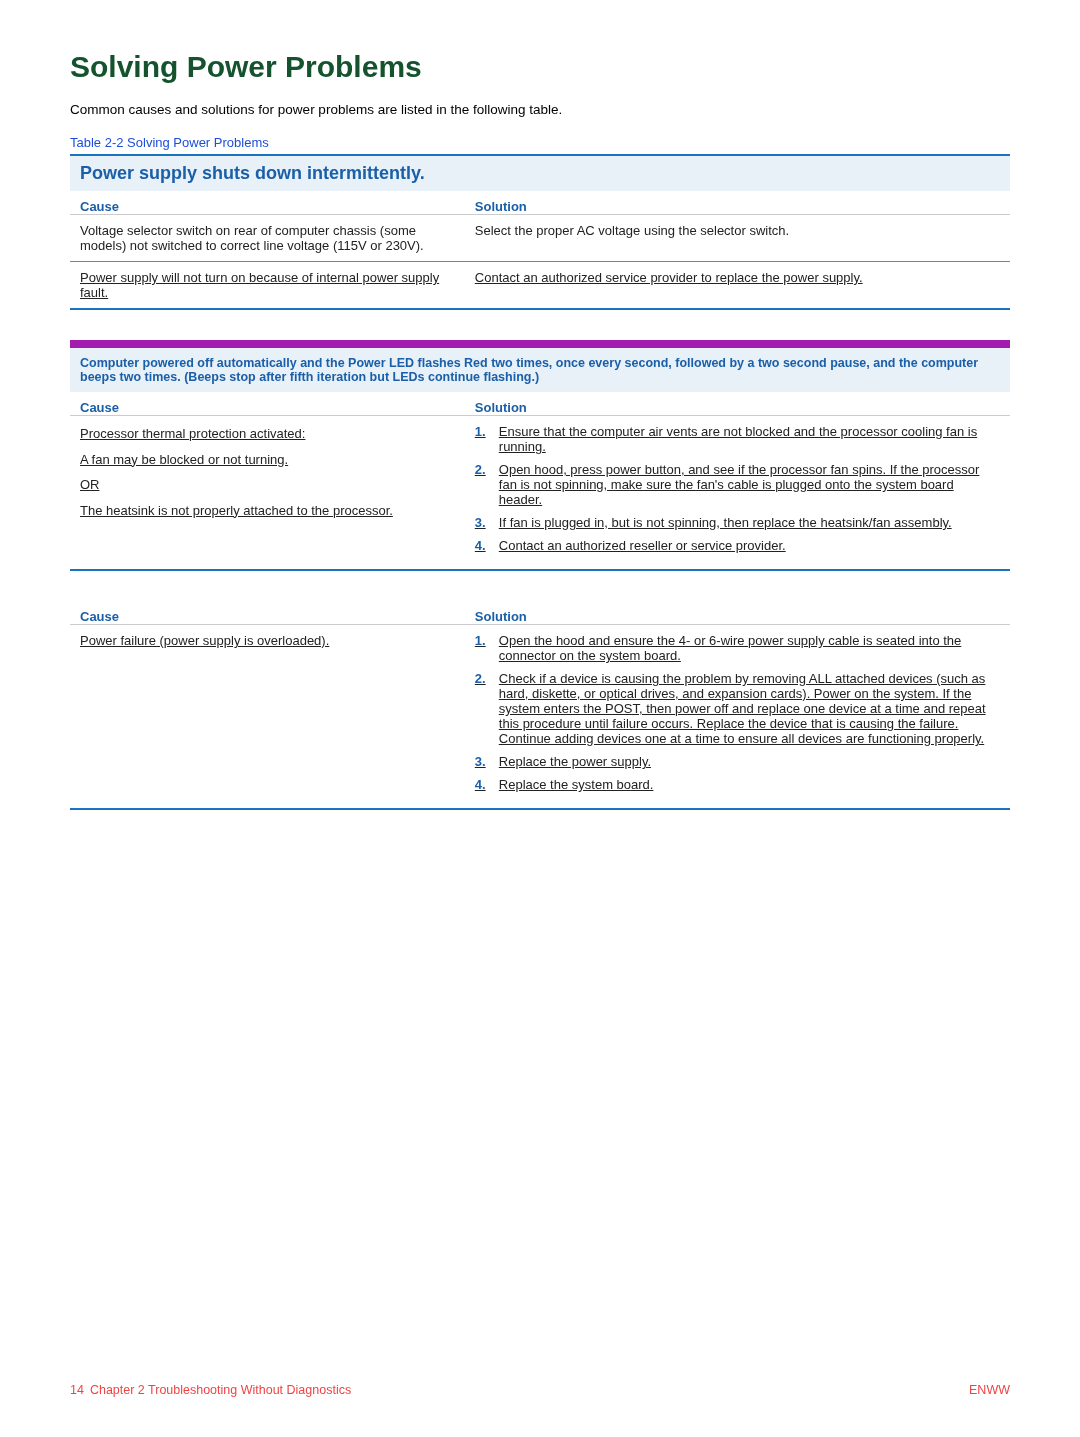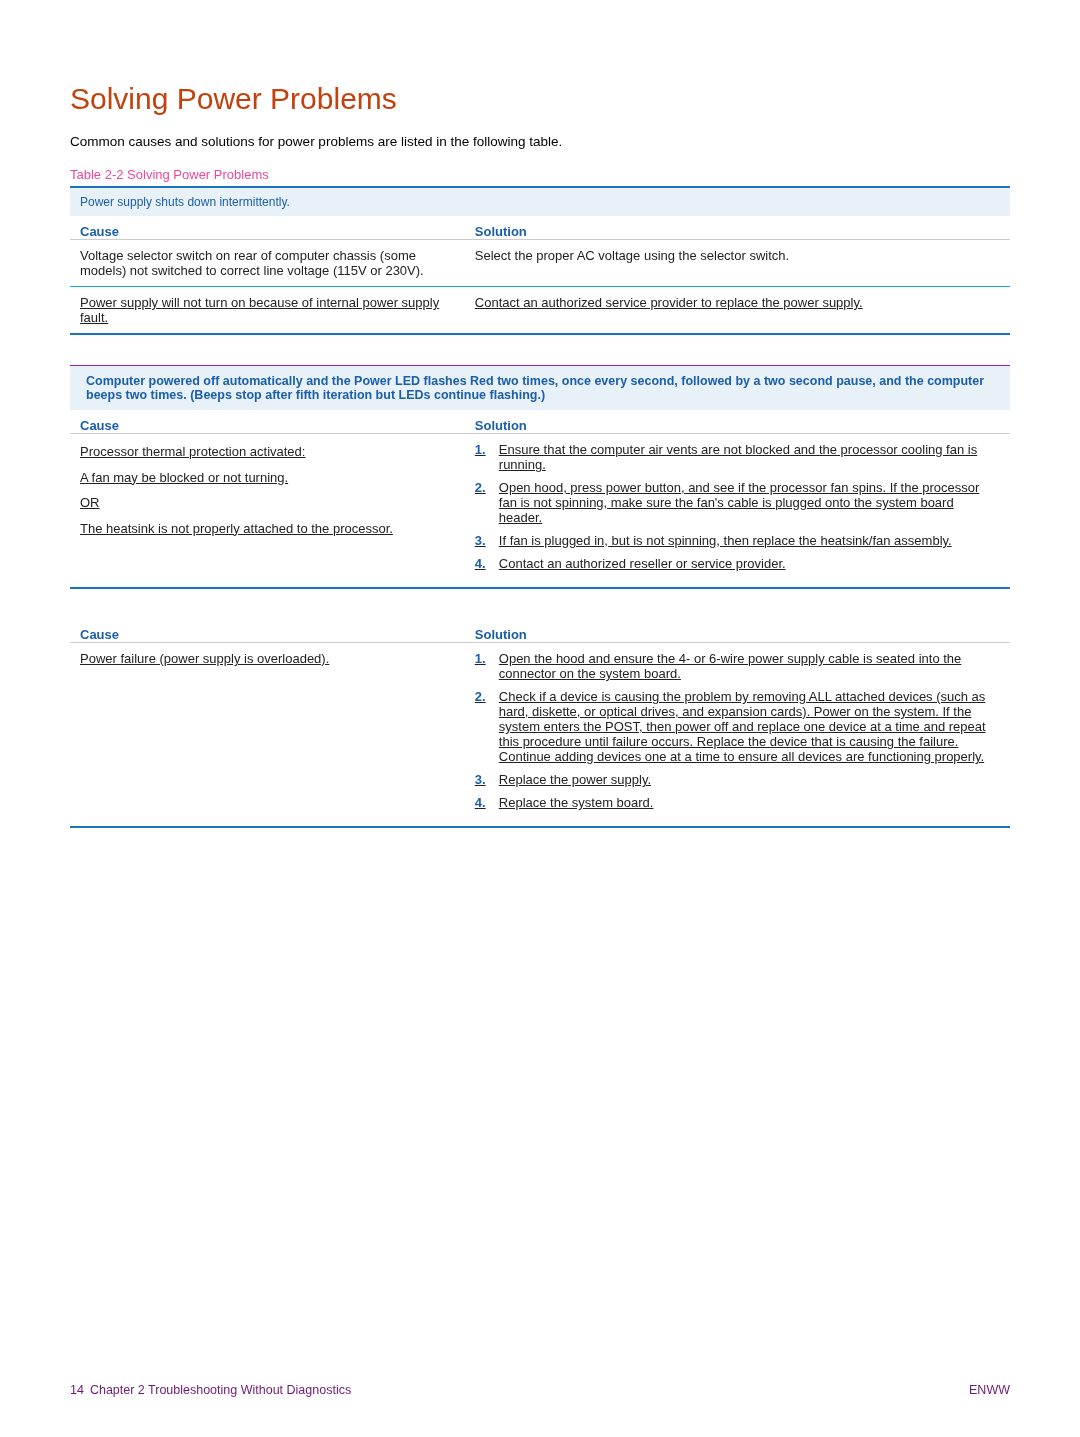--- a/index.html
+++ b/index.html
@@ -8,54 +8,53 @@
       font-size: 13px;
       color: #000;
       background: #fff;
       padding: 50px 70px 60px 70px;
       max-width: 1080px;
       min-height: 1437px;
       position: relative;
     }
 
     .page-title {
-      color: #c2410c;
+      color: #14532d;
       font-size: 30px;
-      font-weight: normal;
+      font-weight: bold;
       margin-bottom: 18px;
-      margin-top: 32px;
     }
 
     .intro-text {
       font-size: 13.5px;
       margin-bottom: 18px;
       color: #000000;
     }
 
     .table-caption {
       font-size: 13px;
       font-weight: bold;
-      color: #ec4899;
+      color: #1d4ed8;
       margin-bottom: 4px;
     }
 
     .table-caption span {
       font-weight: normal;
     }
 
     .problem-section {
       margin-bottom: 30px;
     }
 
     .section-header {
       background-color: #e8f0f8;
       border-top: 2px solid #1a73c1;
       padding: 7px 10px;
-      font-size: 12px;
-      font-weight: normal;
+      font-size: 18px;
+      font-weight: bold;
       color: #1a5fa8;
       margin-bottom: 0;
     }
 
     .problem-table {
       width: 100%;
       border-collapse: collapse;
       border-bottom: 2px solid #1a73c1;
     }
 
@@ -105,39 +104,39 @@
 
     ol.solution-list li .list-num {
       color: #1a5fa8;
       font-weight: bold;
       min-width: 20px;
       margin-right: 4px;
     }
 
     .big-problem-header {
       background-color: #e8f0f8;
-      border-top: 1px solid #a21caf;
-      padding: 8px 16px;
+      border-top: 8px solid #a21caf;
+      padding: 8px 10px;
       font-size: 12.5px;
       font-weight: bold;
       color: #1a5fa8;
       margin-bottom: 0;
     }
 
     .footer {
       position: absolute;
       bottom: 40px;
       left: 0;
       right: 0;
       padding: 0 70px;
       display: flex;
       justify-content: space-between;
       align-items: center;
       font-size: 12.5px;
-      color: #701a75;
+      color: #ef4444;
       gap: 36px;
     }
 
     .footer-left {
       display: flex;
       gap: 6px;
     }
 
     .footer-right {
       font-weight: normal;

